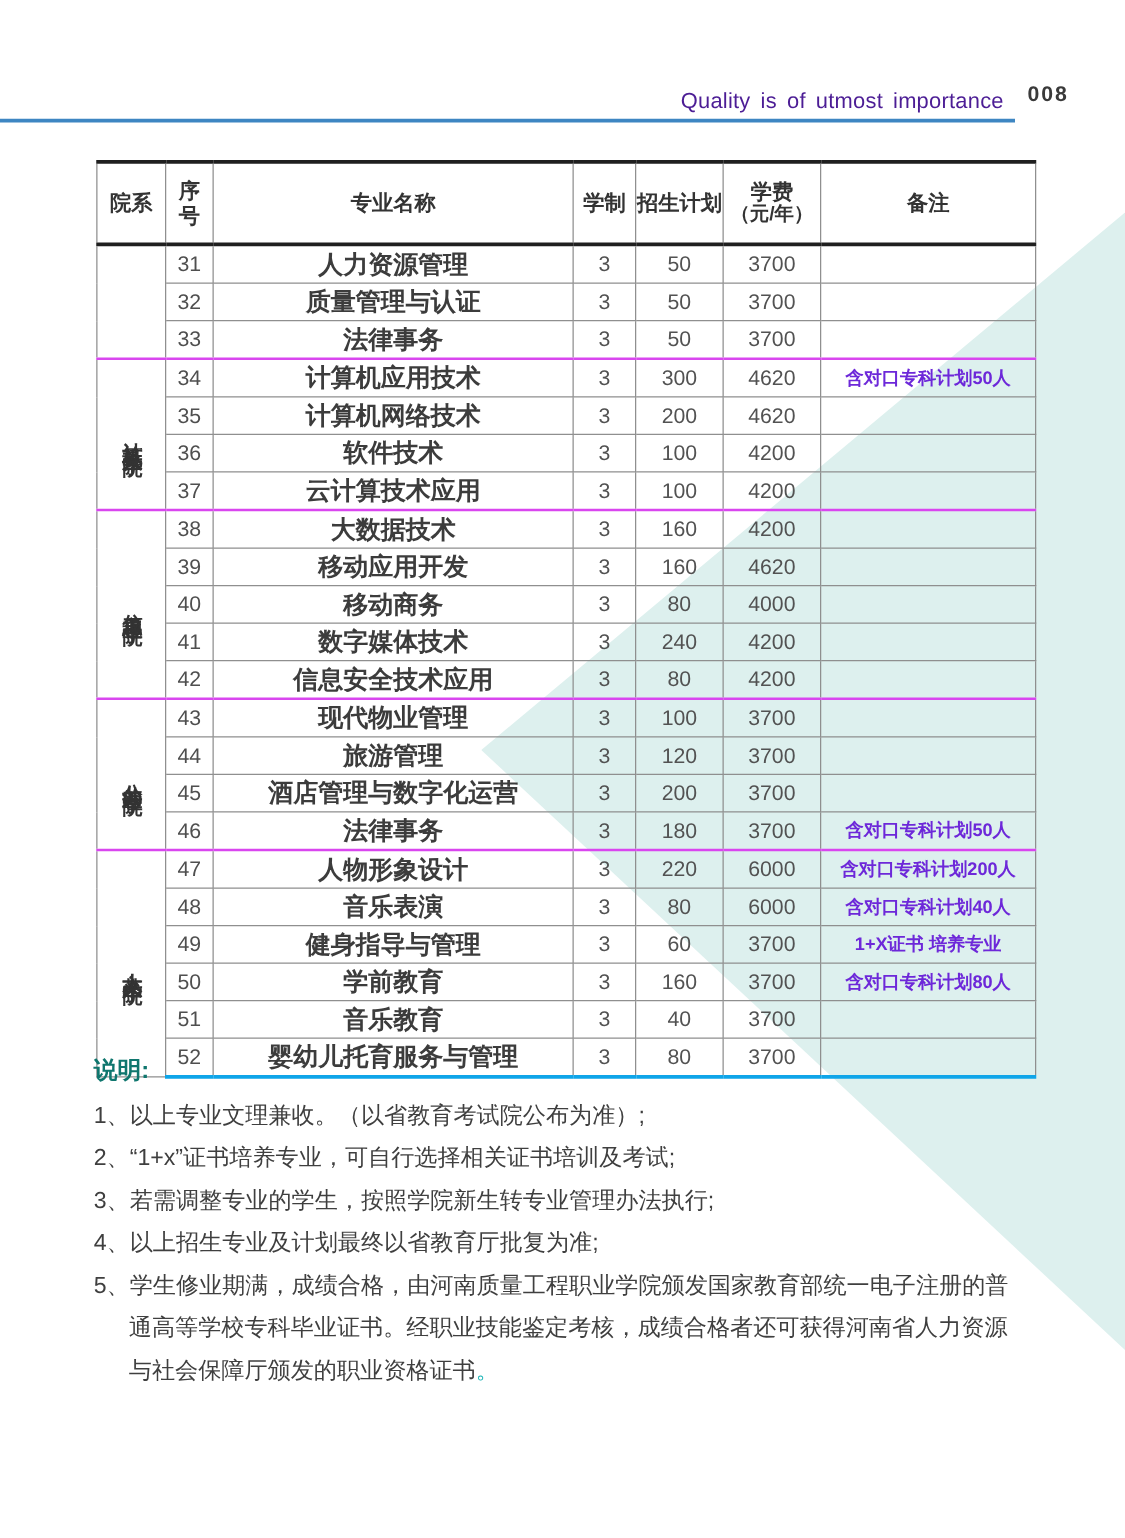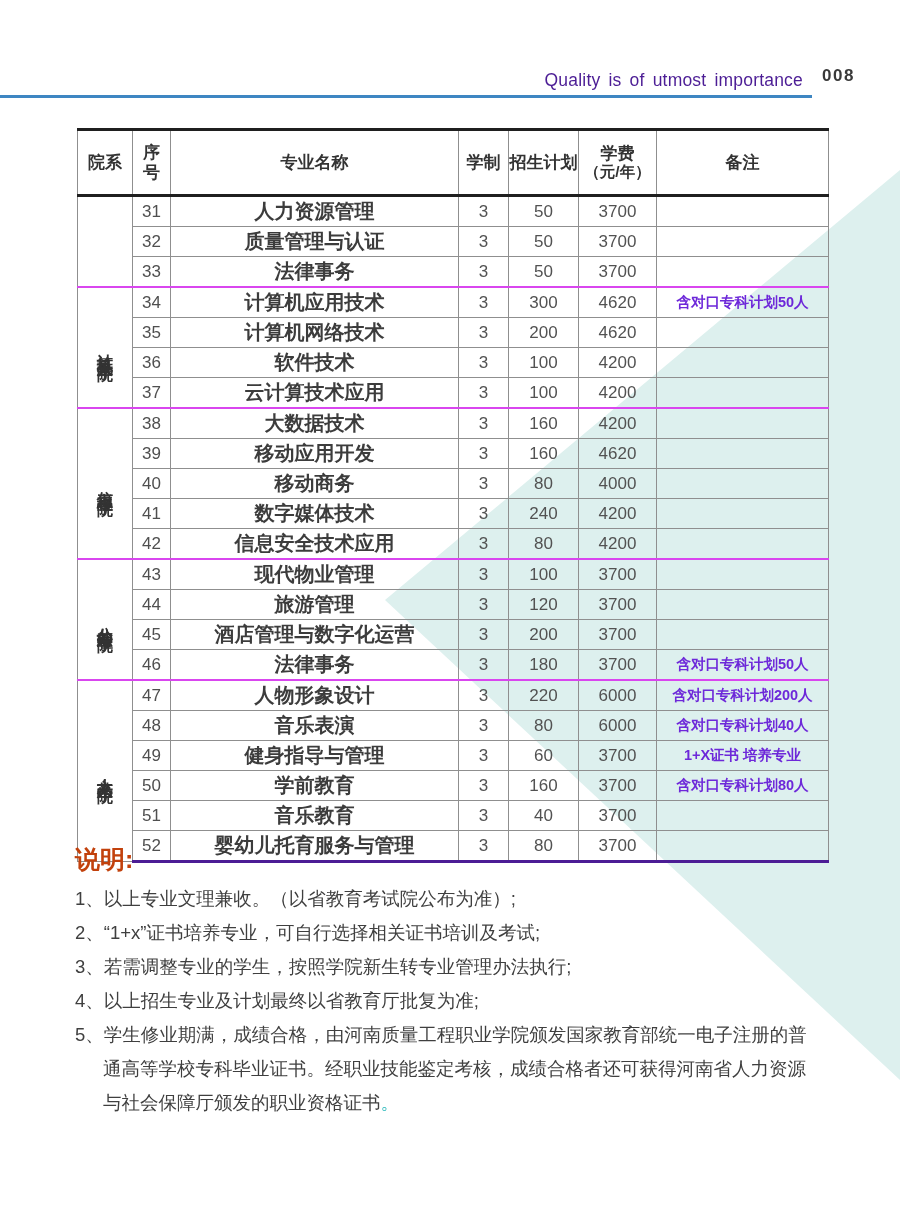--- a/index.html
+++ b/index.html
@@ -46,24 +46,24 @@
   td.c-no{font-size:17px;color:#4f4f4f;}
   td.c-major{font-size:20px;font-weight:600;color:#3c3c3c;}
   td.c-num{font-size:17px;color:#525252;}
   td.c-note{font-size:14.5px;font-weight:600;color:#6d28d9;text-align:center;}
   td.c-college{font-weight:700;}
   td.c-college .vtxt{
     writing-mode:vertical-rl;text-orientation:upright;
     margin:0 auto;font-size:16px;line-height:1;letter-spacing:2px;color:#333;
   }
   tr.g-top td{border-top:2px solid #d946ef;}
-  .adm tbody tr.last td{border-bottom:3px solid #4c1d95;}
+  .adm tbody tr.last td{border-bottom:3px solid #0ea5e9;}
   
   .notes{position:absolute;left:75px;top:843px;width:742px;color:#3f3f3f;}
-  .notes-title{color:#c2410c;font-weight:700;font-size:25px;margin-bottom:6px;}
+  .notes-title{color:#0f766e;font-weight:700;font-size:19px;margin-bottom:6px;}
   .note-item{font-size:18.5px;line-height:34px;padding-left:28px;text-indent:-28px;}
   .teal-period{color:#1ab3b5;}
 </style>
 </head>
 <body>
 
 <div class="bg-tri"></div>
 
 <div class="slogan">Quality  is of utmost  importance</div>
 <div class="pagenum">008</div>

